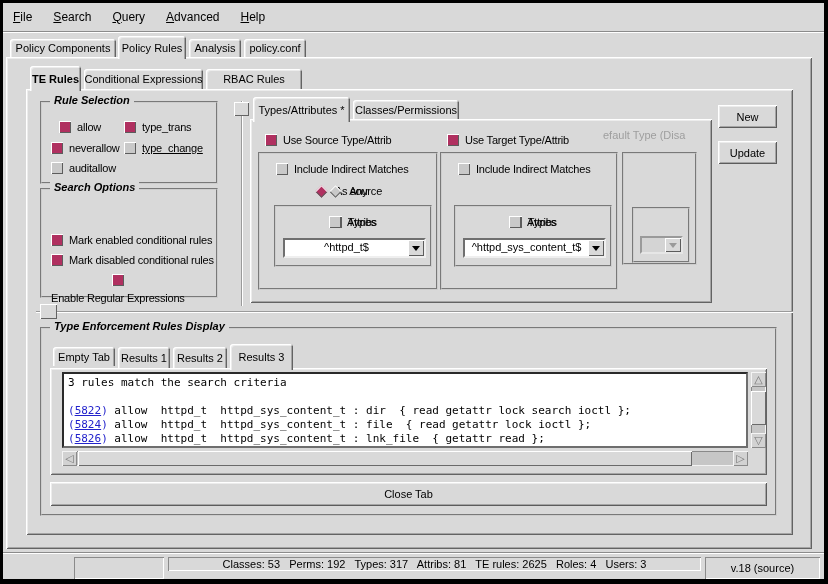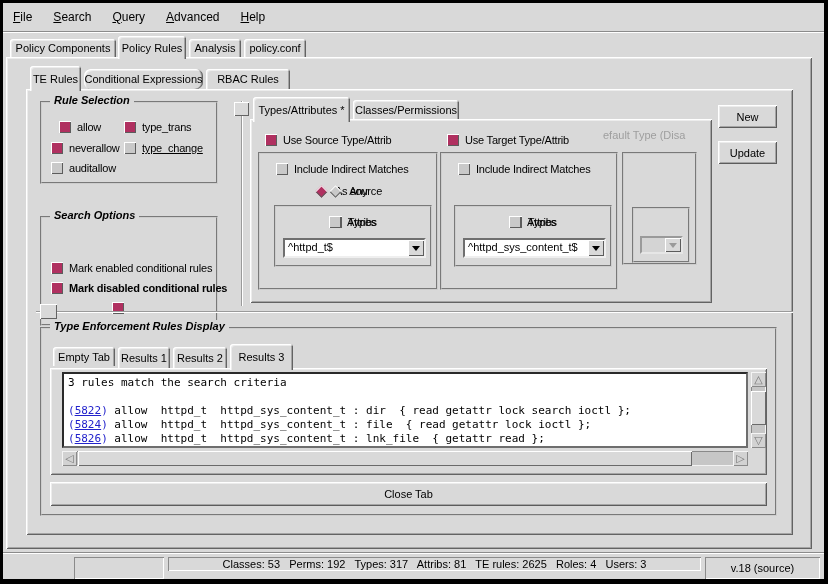--- a/index.html
+++ b/index.html
@@ -23,21 +23,21 @@
   .opt{position:absolute;display:flex;align-items:center;gap:6px;font-size:11px;letter-spacing:-0.2px;
        height:14px;white-space:nowrap;color:#000;}
   .cb{width:12px;height:12px;background:#c9c9c9;flex:0 0 auto;
       box-shadow:inset 1px 1px 0 #ffffff, inset -1px -1px 0 #5c5c5c;}
   .opt[data-on="true"] .cb{background:var(--check-on,#b03060);}
   .radio{width:9px;height:9px;background:#c9c9c9;transform:rotate(45deg);margin:0 3px;flex:0 0 auto;
       box-shadow:inset 1px 1px 0 #ffffff, inset -1px -1px 0 #5c5c5c;}
   .opt[data-on="true"] .radio{background:var(--check-on,#b03060);}
   
   .combo{position:absolute;height:20px;background:#fff;border:2px solid;border-color:#6f6f6f #efefef #efefef #6f6f6f;
-         display:flex;align-items:stretch;}
+         display:flex;align-items:stretch;text-align:center;}
   .combo-text{flex:1;font-size:11px;padding:1px 3px 0 3px;overflow:hidden;white-space:nowrap;color:#000;}
   .combo-btn{width:16px;background:var(--bg,#d9d9d9);display:flex;align-items:center;justify-content:center;
              box-shadow:inset 1px 1px 0 #fff, inset -1px -1px 0 #5c5c5c;}
   .tri{width:0;height:0;border-left:4px solid transparent;border-right:4px solid transparent;border-top:5px solid #000;}
   .combo.disabled{background:#d4d4d4;border-color:#9a9a9a #e6e6e6 #e6e6e6 #9a9a9a;}
   .combo.disabled .tri{border-top-color:#9a9a9a;}
   
   .btn{position:absolute;display:flex;align-items:center;justify-content:center;font-size:11px;color:#000;
        background:var(--bg,#d9d9d9);
        box-shadow:inset 1px 1px 0 #fff, inset -1px -1px 0 #5c5c5c, inset 2px 2px 0 #ececec, inset -2px -2px 0 #a5a5a5;}
@@ -96,23 +96,23 @@
   </div>
   <div class="abs" style="left:3px;top:31px;width:821px;height:1px;background:#8b8b8b;box-shadow:0 1px 0 #fff;"></div>
 
   <div class="abs up2" style="left:6px;top:57px;width:806px;height:492px;"></div>
   <div class="tab" style="left:10px;top:39px;width:106px;height:18px;">Policy Components</div>
   <div class="tab active" style="left:118px;top:36px;width:68px;height:23px;">Policy Rules</div>
   <div class="tab" style="left:189px;top:39px;width:52px;height:18px;">Analysis</div>
   <div class="tab" style="left:244px;top:39px;width:62px;height:18px;">policy.conf</div>
 
   <div class="abs up2" style="left:26px;top:89px;width:767px;height:446px;"></div>
-  <div class="tab active" style="left:30px;top:66px;width:51px;height:25px;">TE Rules</div>
-  <div class="tab" style="left:84px;top:69px;width:119px;height:20px;border-radius:7px;">Conditional Expressions</div>
-  <div class="tab" style="left:206px;top:69px;width:84px;height:20px;">RBAC Rules</div>
+  <div class="tab active" style="left:30px;top:66px;width:51px;height:25px;font-weight:bold;">TE Rules</div>
+  <div class="tab" style="left:84px;top:69px;width:119px;height:20px;">Conditional Expressions</div>
+  <div class="tab" style="left:206px;top:69px;width:96px;height:20px;">RBAC Rules</div>
 
   <div class="lframe" style="left:40px;top:101px;width:178px;height:83px;">
     <span class="lf-title">Rule Selection</span>
     <div class="opt" style="left:17px;top:17px;" data-on="true">
       <span class="cb"></span>
         <span>allow</span>
     </div>
     <div class="opt" style="left:82px;top:17px;" data-on="true">
       <span class="cb"></span>
         <span>type_trans</span>
@@ -124,27 +124,27 @@
     <div class="opt" style="left:82px;top:38px;text-decoration:underline;" data-on="false">
       <span class="cb"></span>
         <span>type_change</span>
     </div>
     <div class="opt" style="left:9px;top:58px;" data-on="false">
       <span class="cb"></span>
         <span>auditallow</span>
     </div>
   </div>
 
-  <div class="lframe" style="left:40px;top:188px;width:178px;height:110px;margin-top:28px;">
+  <div class="lframe" style="left:40px;top:188px;width:178px;height:110px;">
     <span class="lf-title">Search Options</span>
     <div class="opt" style="left:9px;top:43px;" data-on="true">
       <span class="cb"></span>
         <span>Mark enabled conditional rules</span>
     </div>
-    <div class="opt" style="left:9px;top:63px;font-weight:bold;" data-on="true">
+    <div class="opt" style="left:9px;top:63px;" data-on="true">
       <span class="cb"></span>
         <span>Mark disabled conditional rules</span>
     </div>
     <div class="opt" style="left:9px;top:84px;flex-direction:column;" data-on="true">
       <span class="cb"></span>
         <span>Enable Regular Expressions</span>
     </div>
   </div>
 
   <div class="sash-v" style="left:241px;top:101px;height:205px;"></div>

